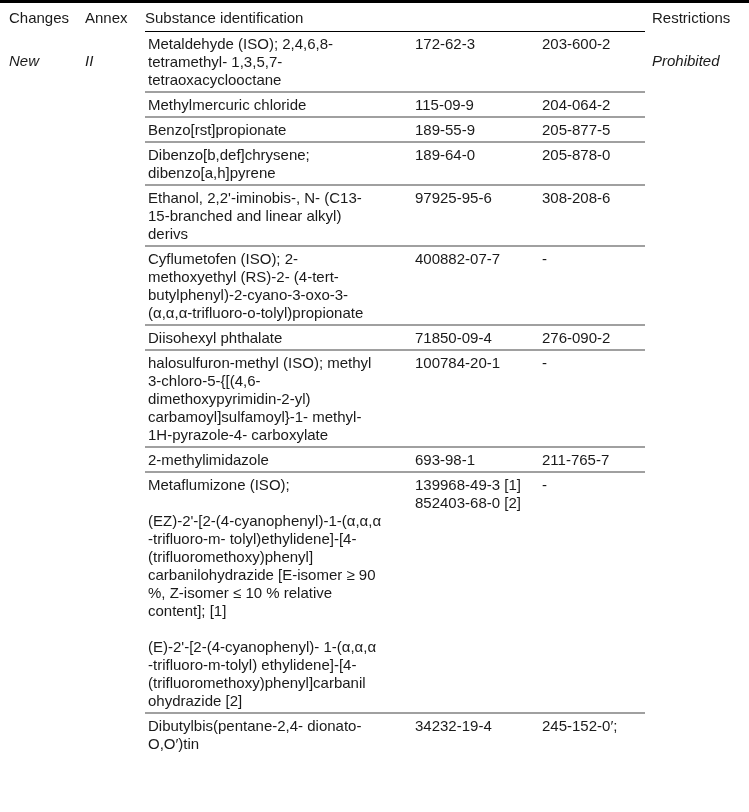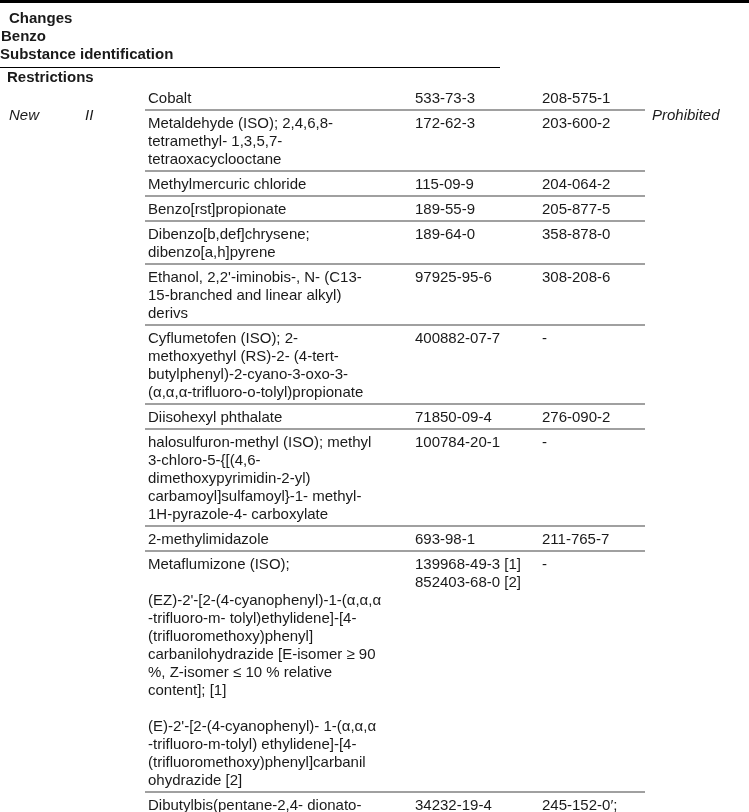--- a/index.html
+++ b/index.html
@@ -18,21 +18,21 @@
   }
   .table{width:749px;}
 
   .row{display:flex;box-sizing:border-box;}
   .c-changes{width:84px;padding-left:9px;box-sizing:border-box;flex:none;}
   .c-annex{width:61px;padding-left:1px;box-sizing:border-box;flex:none;}
   .c-substance{width:500px;box-sizing:border-box;flex:none;}
   .c-restr{flex:1;padding-left:7px;box-sizing:border-box;}
 
   
-  .hdr1{border-top:3px solid var(--rule);padding-top:6px;font-weight:bold;flex-direction:column;}
+  .hdr1{border-top:3px solid var(--rule);padding-top:6px;font-weight:normal;}
   .hdr1 .c-substance{
     text-align:left;
     border-bottom:1.5px solid var(--rule);
     padding-bottom:4px;
   }
   .hdr2{border-bottom:2.5px solid var(--rule);font-weight:bold;}
   .hdr2 .sub{display:flex;padding-top:8px;padding-bottom:5px;}
 
   
   .s-name{width:270px;padding:0 4px 0 3px;box-sizing:border-box;flex:none;white-space:pre;}
@@ -44,36 +44,31 @@
   .subrow{display:flex;padding:3px 0 2px 0;}
   .subrow + .subrow{border-top:2px solid var(--divider);}
 </style>
 </head>
 <body>
 
 <div class="table">
 
   <div class="row hdr1">
     <div class="c-changes">Changes</div>
-    <div class="c-annex">Benzo</div>
+    <div class="c-annex">Annex</div>
     <div class="c-substance">Substance identification</div>
     <div class="c-restr">Restrictions</div>
   </div>
 
 
   <div class="row body">
     <div class="c-changes">New</div>
     <div class="c-annex">II</div>
 
     <div class="c-substance">
-      <div class="subrow">
-        <div class="s-name">Cobalt</div>
-        <div class="s-cas">533-73-3</div>
-        <div class="s-ec">208-575-1</div>
-      </div>
       <div class="subrow">
         <div class="s-name">Metaldehyde (ISO); 2,4,6,8-
 tetramethyl- 1,3,5,7-
 tetraoxacyclooctane</div>
         <div class="s-cas">172-62-3</div>
         <div class="s-ec">203-600-2</div>
       </div>
       <div class="subrow">
         <div class="s-name">Methylmercuric chloride</div>
         <div class="s-cas">115-09-9</div>
@@ -81,21 +76,21 @@
       </div>
       <div class="subrow">
         <div class="s-name">Benzo[rst]propionate</div>
         <div class="s-cas">189-55-9</div>
         <div class="s-ec">205-877-5</div>
       </div>
       <div class="subrow">
         <div class="s-name">Dibenzo[b,def]chrysene;
 dibenzo[a,h]pyrene</div>
         <div class="s-cas">189-64-0</div>
-        <div class="s-ec">358-878-0</div>
+        <div class="s-ec">205-878-0</div>
       </div>
       <div class="subrow">
         <div class="s-name">Ethanol, 2,2'-iminobis-, N- (C13-
 15-branched and linear alkyl)
 derivs</div>
         <div class="s-cas">97925-95-6</div>
         <div class="s-ec">308-208-6</div>
       </div>
       <div class="subrow">
         <div class="s-name">Cyflumetofen (ISO); 2-

